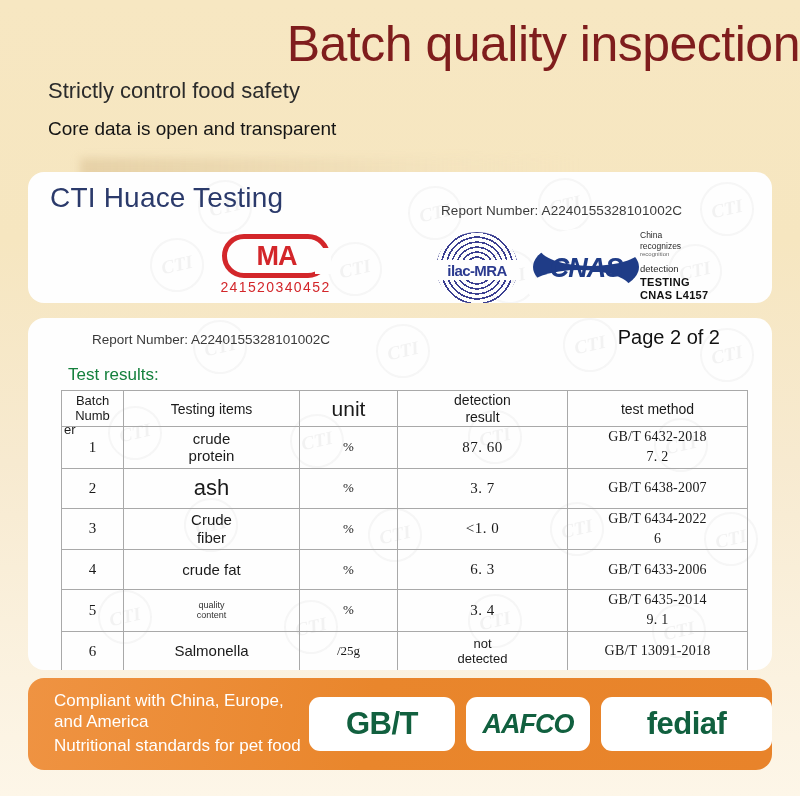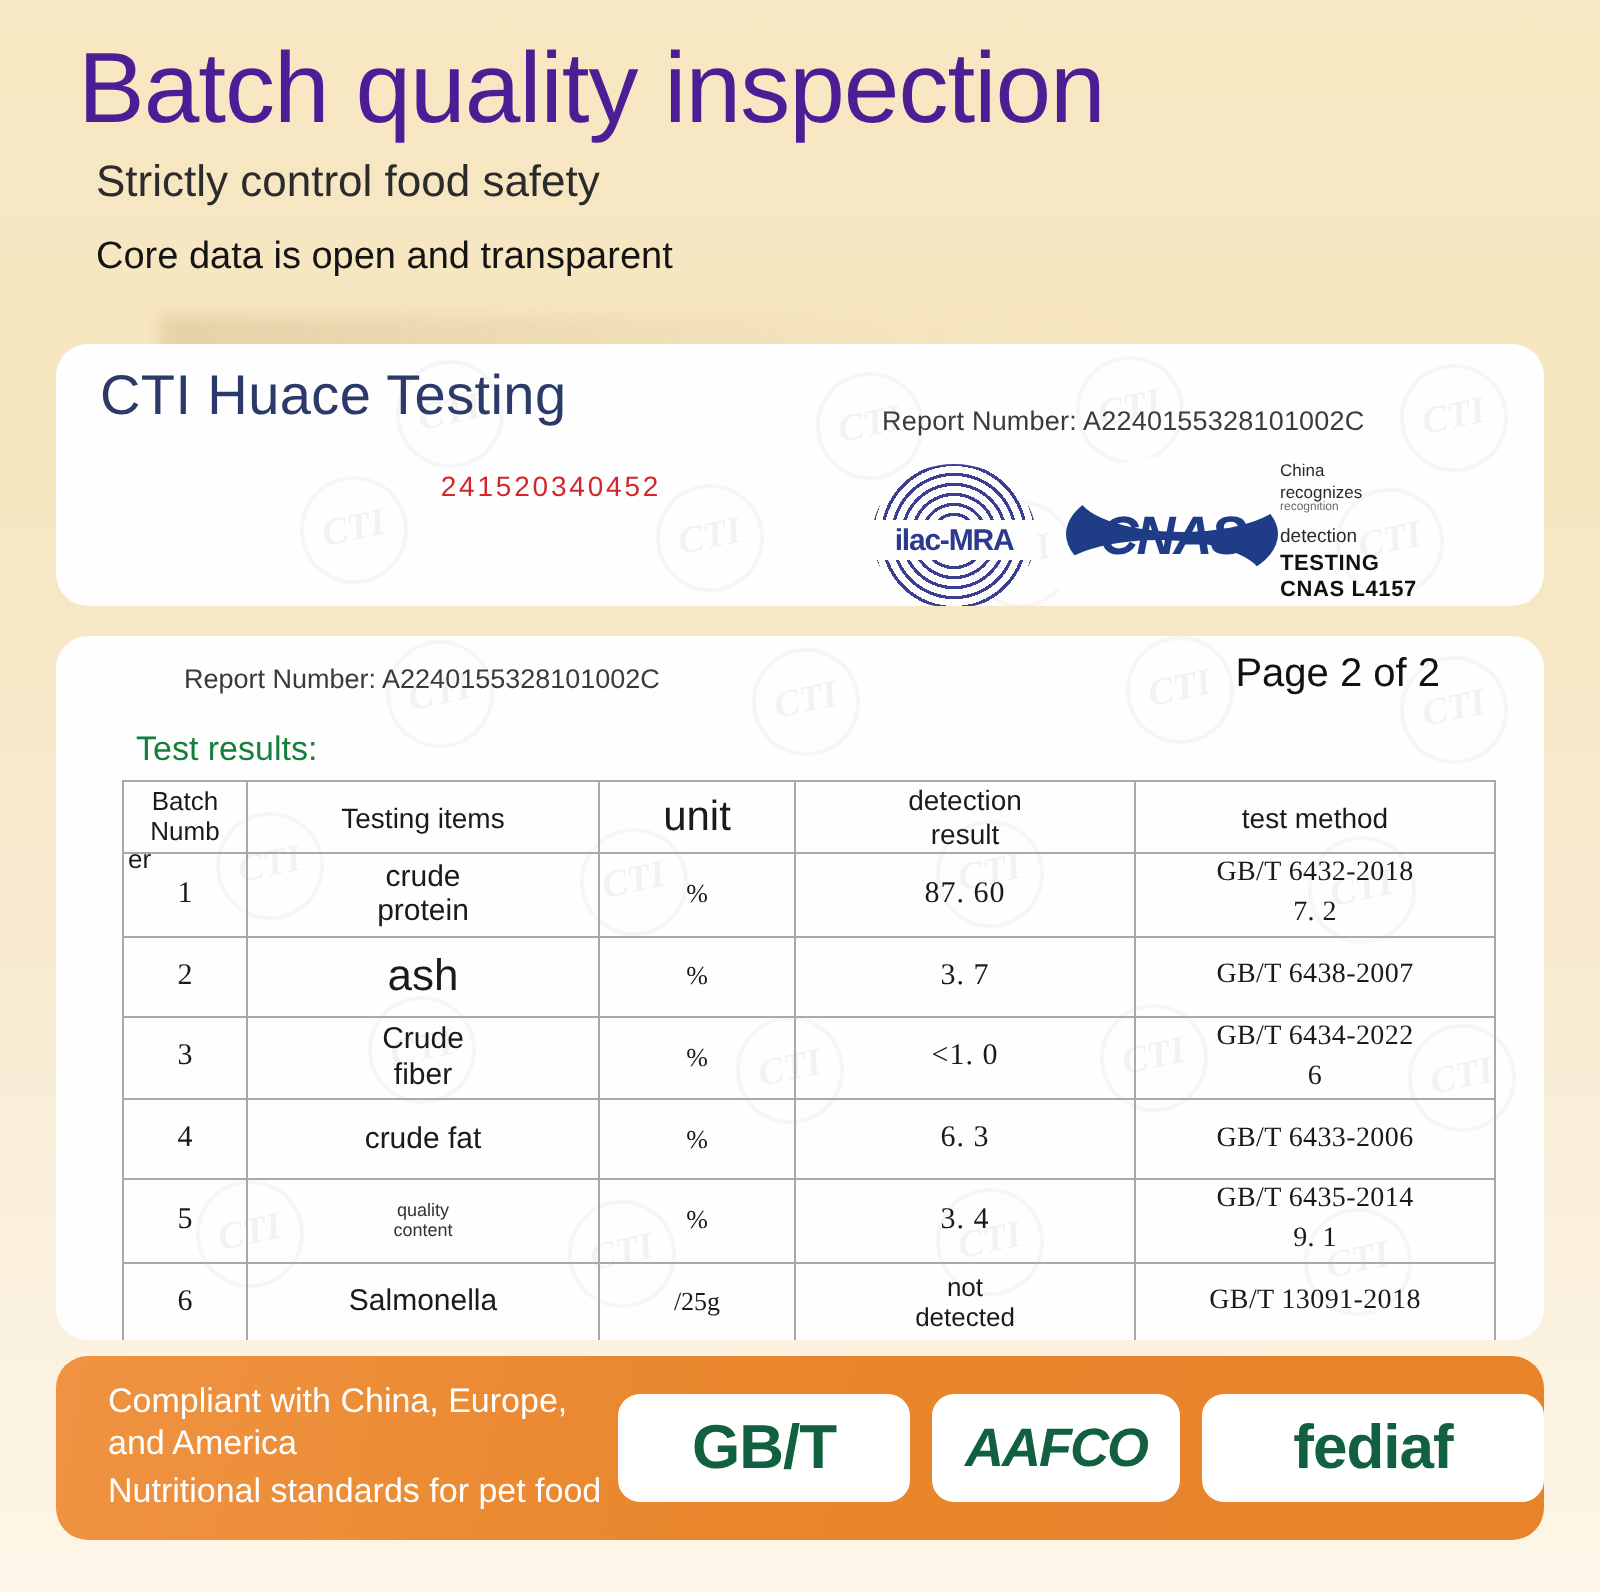--- a/index.html
+++ b/index.html
@@ -9,23 +9,24 @@
     overflow: hidden;
   }
   body {
     background: linear-gradient(180deg,#f7e7c2 0%,#f6e6c0 30%,#f7ead0 58%,#faf0dc 78%,#fdf6e8 100%);
     position: relative;
   }
 
   
   .hero { padding: 16px 0 0 0; position: relative; }
   .hero-title {
-    font-size: 50px; font-weight: 400; color: #4c1d95;
+    font-size: 50px; font-weight: 400; color: #7f1d1d;
     letter-spacing: -0.5px; line-height: 1.12;
     padding-left: 39px;
+    text-align: right;
   }
   .hero-sub {
     font-size: 22px; color: #2b2b2b; font-weight: 400;
     padding-left: 48px; margin-top: 6px; line-height: 1.2;
   }
   .hero-sub2 {
     font-size: 19px; color: #141414; font-weight: 500;
     padding-left: 48px; margin-top: 14px; line-height: 1.2;
   }
 
@@ -245,20 +246,23 @@
     <span style="left:455px;top:78px;">CTI</span>
     <span style="left:640px;top:72px;">CTI</span>
   </div>
 
   <div class="cti-title">CTI Huace Testing</div>
   <div class="report-no-top">Report Number: A2240155328101002C</div>
 
   <div class="logo-row">
 
     <div class="cma">
+      <div class="cma-mark">
+        <span class="cma-text">MA</span>
+      </div>
       <div class="cma-num">241520340452</div>
     </div>
 
     <div class="ilac">
       <div class="ilac-oval"></div>
       <div class="ilac-band">
         <span class="ilac-txt">ilac-MRA</span>
       </div>
     </div>
 

